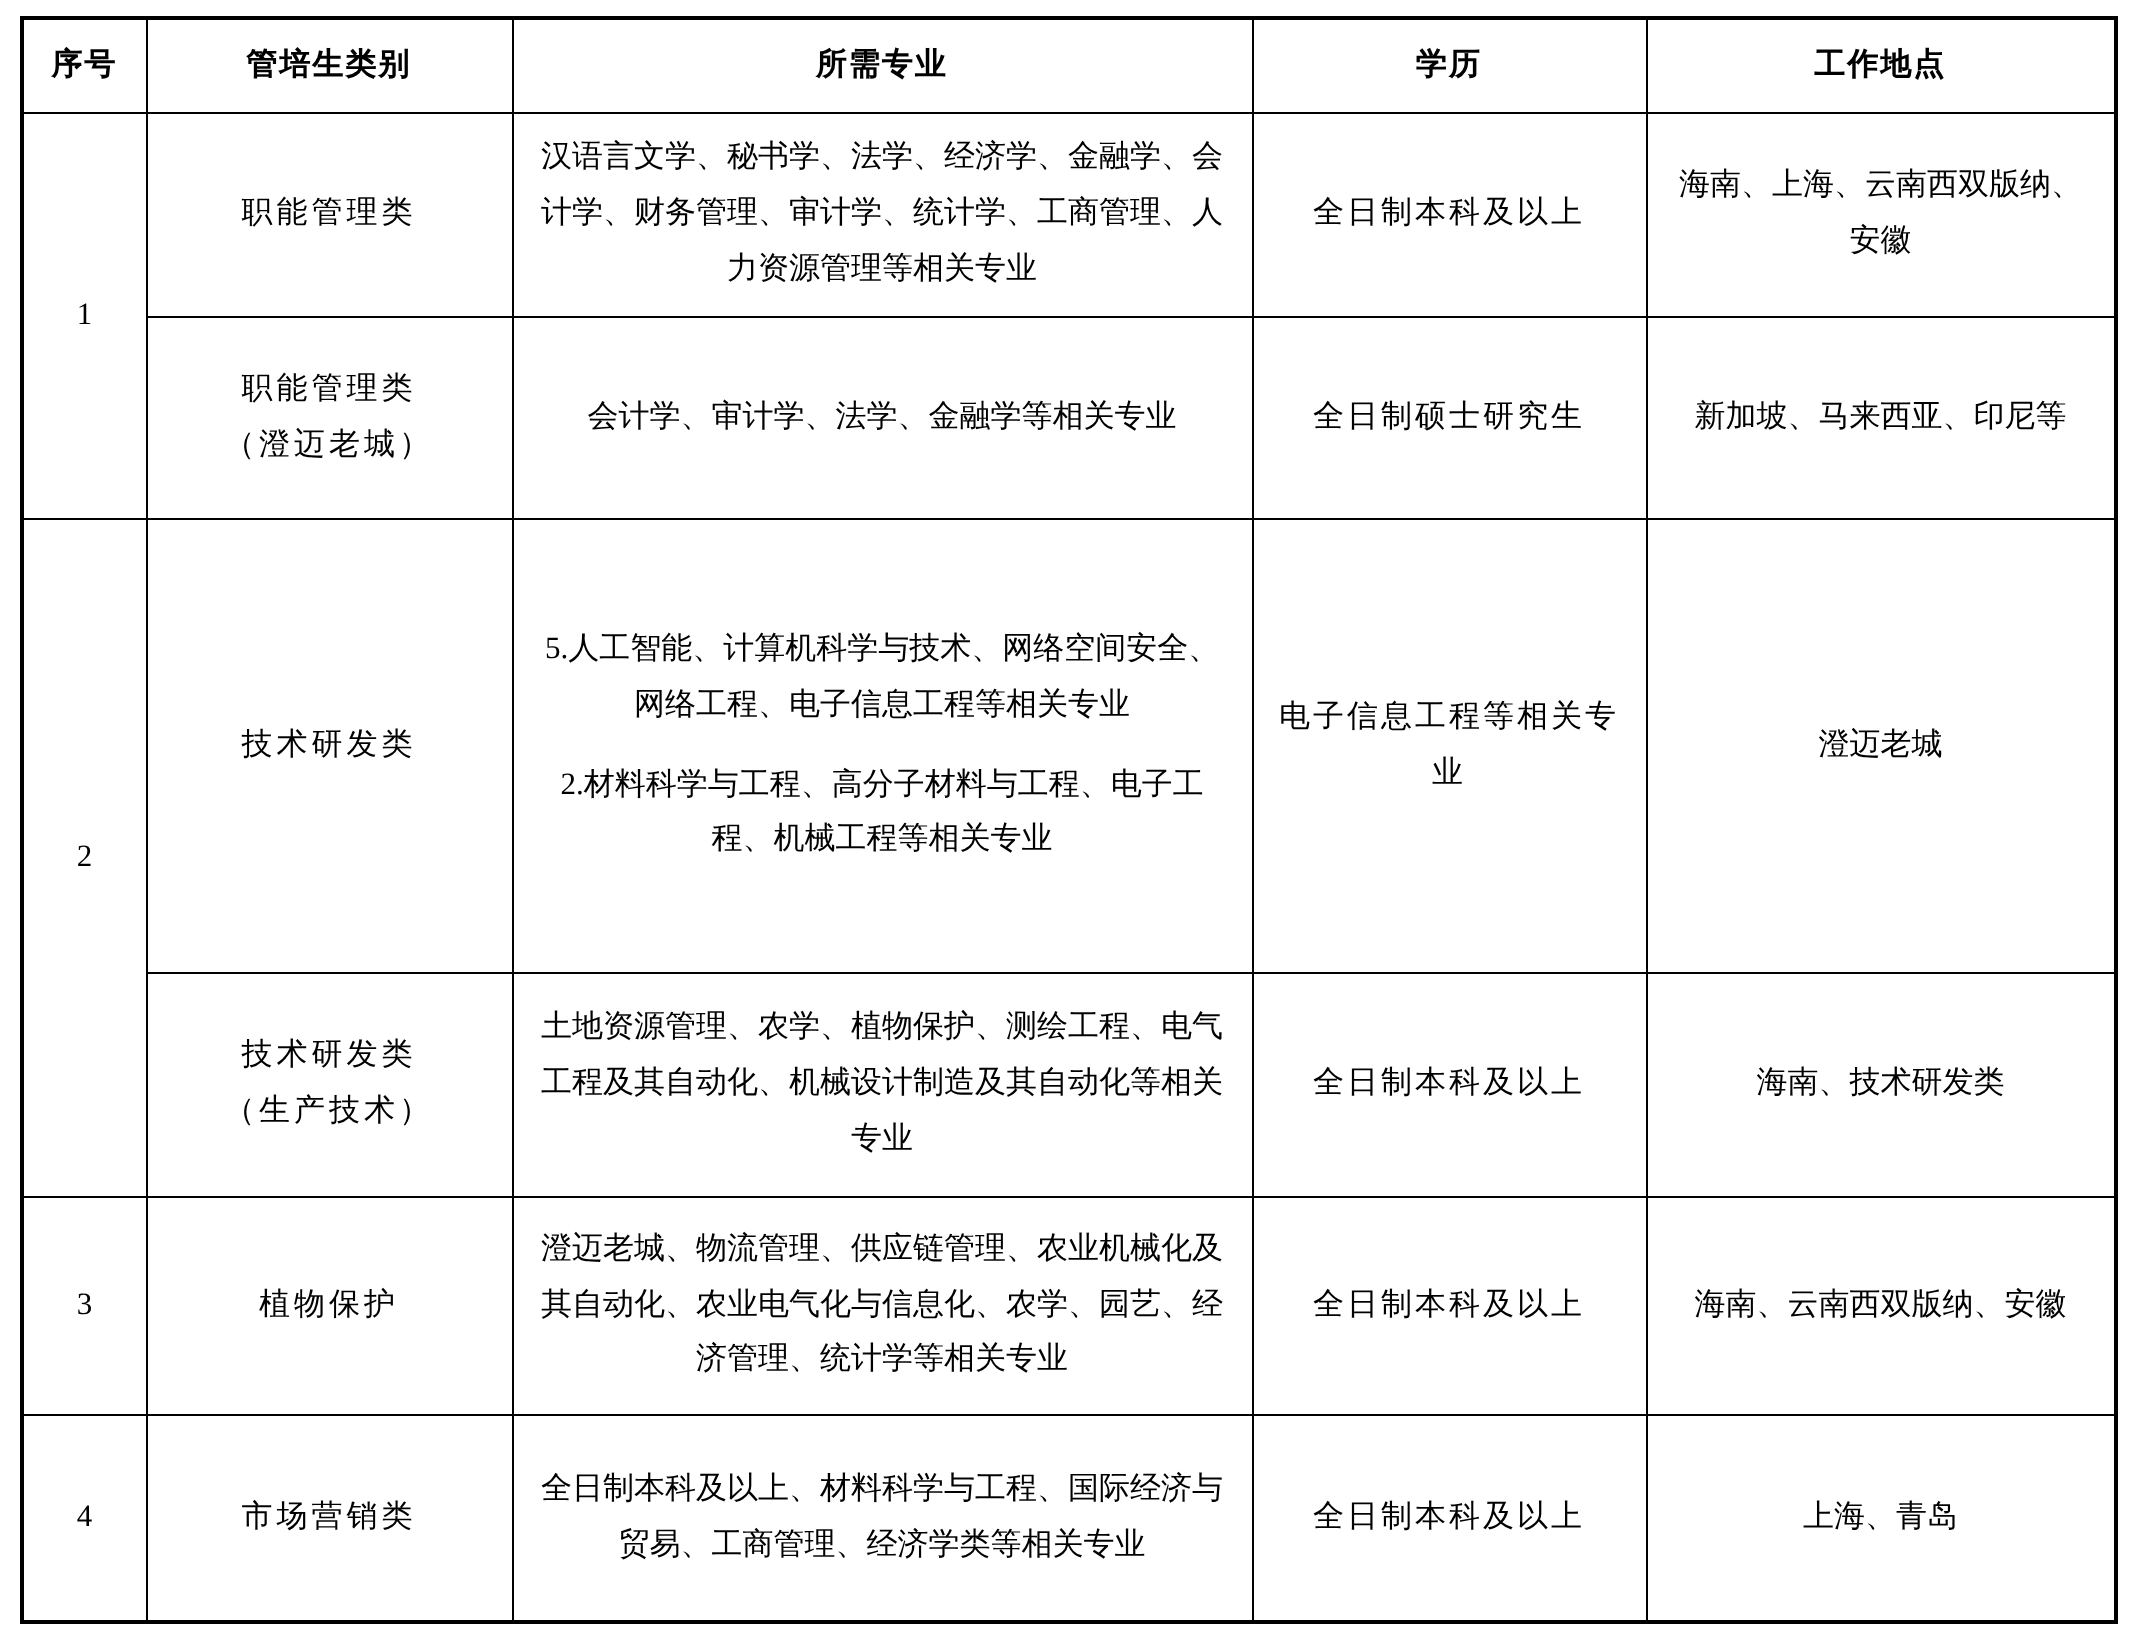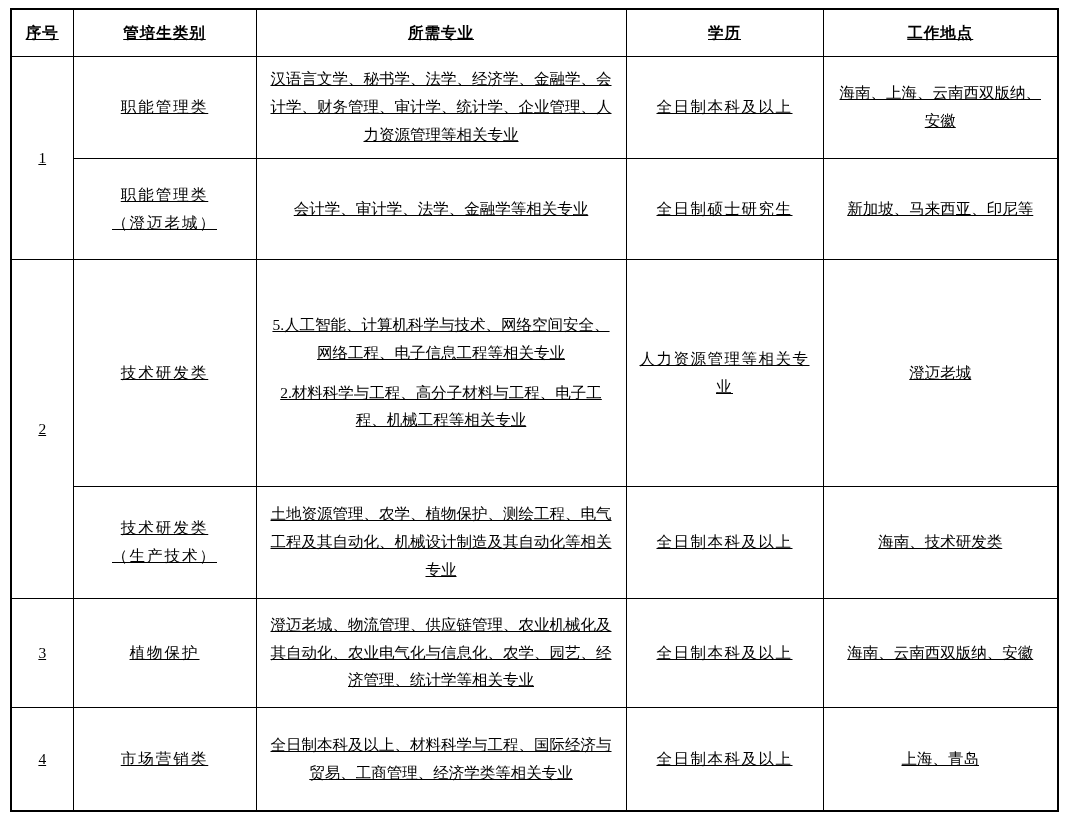--- a/index.html
+++ b/index.html
@@ -22,21 +22,20 @@
   table.doc-table th,
   table.doc-table td {
     border: 1.5px solid #000000;
     text-align: center;
     vertical-align: middle;
     padding: 4px 10px;
     font-size: 15.5px;
     line-height: 1.8;
     word-break: break-all;
     overflow: hidden;
-    text-decoration: underline;
   }
   table.doc-table { border: 2px solid #000000; }
   th.hdr {
     font-weight: bold;
     font-size: 15.5px;
     letter-spacing: 1px;
     padding: 2px 4px;
   }
   
   col.c-seq      { width: 62px;  }
@@ -81,21 +80,21 @@
       <th class="hdr">学历</th>
       <th class="hdr">工作地点</th>
     </tr>
   </thead>
   <tbody>
 
     <tr class="r1a">
       <td class="seq-cell" rowspan="2">1</td>
       <td class="category-cell">职能管理类</td>
       <td class="majors-cell">
-        <p>汉语言文学、秘书学、法学、经济学、金融学、会计学、财务管理、审计学、统计学、企业管理、人力资源管理等相关专业</p>
+        <p>汉语言文学、秘书学、法学、经济学、金融学、会计学、财务管理、审计学、统计学、工商管理、人力资源管理等相关专业</p>
       </td>
       <td class="edu-cell">全日制本科及以上</td>
       <td class="loc-cell">海南、上海、云南西双版纳、安徽</td>
     </tr>
 
     <tr class="r1b">
       <td class="category-cell">
         <span class="cat-line">职能管理类</span>
         <span class="cat-line">（澄迈老城）</span>
       </td>
@@ -106,21 +105,21 @@
       <td class="loc-cell">新加坡、马来西亚、印尼等</td>
     </tr>
 
     <tr class="r2a">
       <td class="seq-cell" rowspan="2">2</td>
       <td class="category-cell">技术研发类</td>
       <td class="majors-cell">
         <p>5.人工智能、计算机科学与技术、网络空间安全、网络工程、电子信息工程等相关专业</p>
         <p>2.材料科学与工程、高分子材料与工程、电子工程、机械工程等相关专业</p>
       </td>
-      <td class="edu-cell">人力资源管理等相关专业</td>
+      <td class="edu-cell">电子信息工程等相关专业</td>
       <td class="loc-cell">澄迈老城</td>
     </tr>
 
     <tr class="r2b">
       <td class="category-cell">
         <span class="cat-line">技术研发类</span>
         <span class="cat-line">（生产技术）</span>
       </td>
       <td class="majors-cell">
         <p>土地资源管理、农学、植物保护、测绘工程、电气工程及其自动化、机械设计制造及其自动化等相关专业</p>

